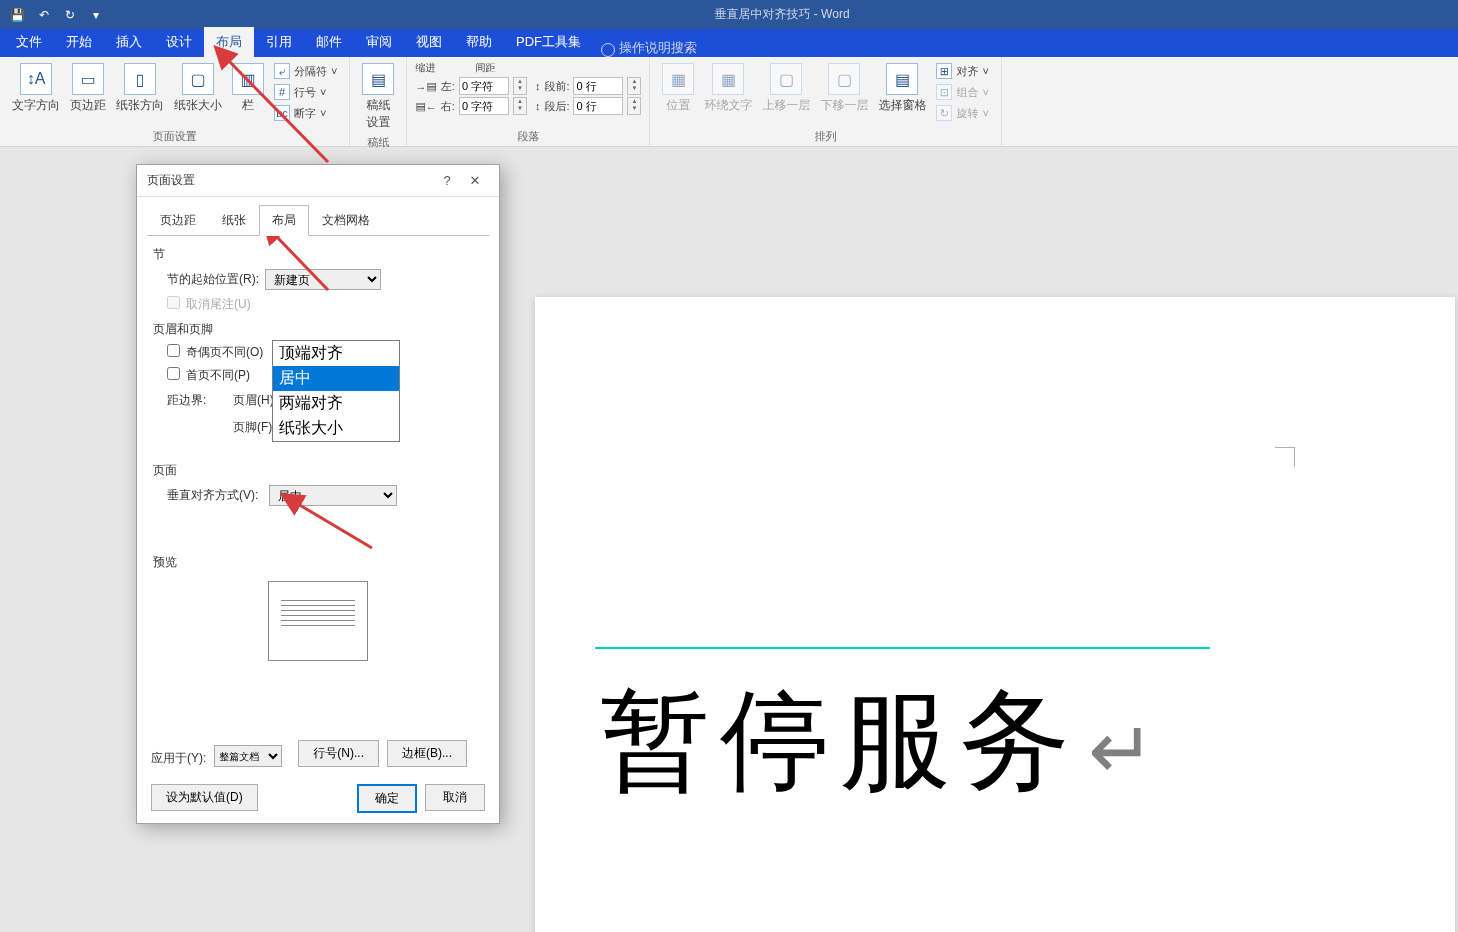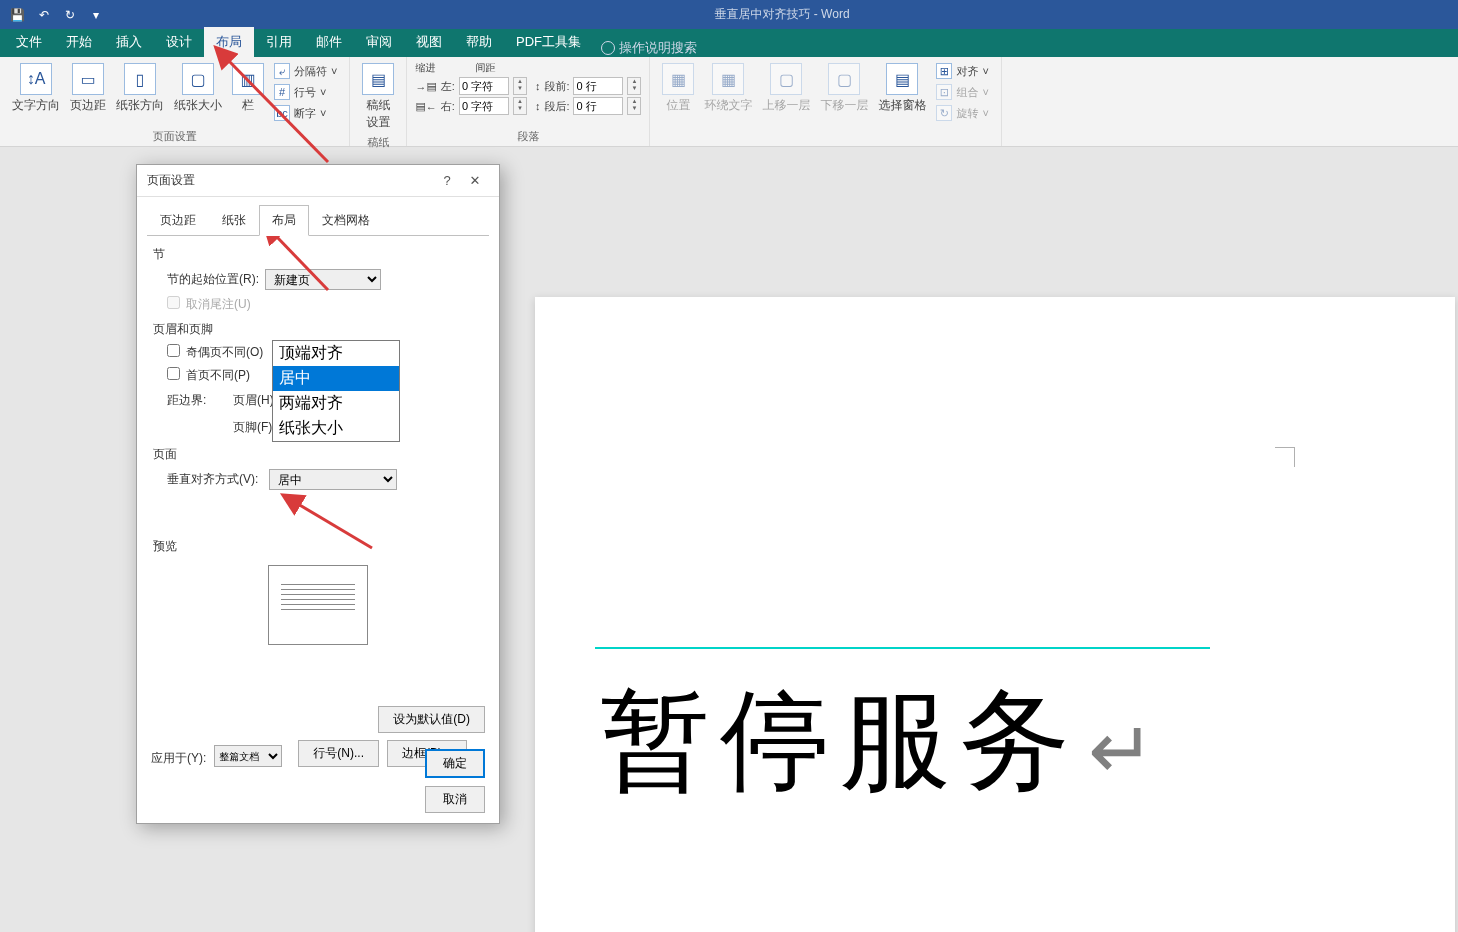--- a/index.html
+++ b/index.html
@@ -5,24 +5,24 @@
 * { box-sizing: border-box; margin: 0; padding: 0; font-family: "Microsoft YaHei", sans-serif; }
 body { background: #e6e6e6; width: 1458px; height: 932px; overflow: hidden; position: relative; }
 
 
 .titlebar { background: #2b579a; height: 29px; display: flex; align-items: center; color: #fff; font-size: 12px; padding-left: 8px; }
 .titlebar .qat { display: flex; gap: 6px; align-items: center; }
 .titlebar .qat span { width: 20px; height: 20px; display: flex; align-items: center; justify-content: center; cursor: pointer; }
 .titlebar .title { flex: 1; text-align: center; color: #cfd8e8; }
 
 
-.menubar { background: #0f766e; height: 28px; display: flex; align-items: flex-end; color: #fff; font-size: 13px; padding-left: 4px; }
+.menubar { background: #1d4ed8; height: 28px; display: flex; align-items: flex-end; color: #fff; font-size: 13px; padding-left: 4px; }
 .menubar .tab { padding: 6px 12px; cursor: pointer; }
 .menubar .tab.active { background: #f3f3f3; color: #2b579a; }
-.menubar .search { display: flex; align-items: center; gap: 4px; color: #cfd8e8; margin-left: 8px; }
+.menubar .search { display: flex; align-items: flex-end; gap: 4px; color: #cfd8e8; margin-left: 8px; }
 .menubar .bulb { width: 14px; height: 14px; border: 1px solid #cfd8e8; border-radius: 50%; position: relative; }
 
 
 .ribbon { background: #f3f3f3; height: 90px; border-bottom: 1px solid #d4d4d4; display: flex; font-size: 12px; color: #444; }
 .group { border-right: 1px solid #e0e0e0; padding: 4px 8px 2px; display: flex; flex-direction: column; justify-content: space-between; }
 .group .row { display: flex; gap: 2px; align-items: flex-start; }
 .group .glabel { text-align: center; font-size: 11px; color: #666; padding-top: 2px; position: relative; }
 .rbbtn { display: flex; flex-direction: column; align-items: center; gap: 2px; padding: 2px 4px; cursor: pointer; min-width: 40px; }
 .rbbtn .ico { width: 32px; height: 32px; background: #fff; border: 1px solid #9bbbe0; display: flex; align-items: center; justify-content: center; font-size: 16px; color: #2b579a; }
 .rbbtn.small { flex-direction: row; min-width: auto; gap: 4px; font-size: 11px; height: 20px; align-items: center; }
@@ -62,21 +62,21 @@
 .frow .spinbox { width: 68px; display: flex; }
 .frow .spinbox input { width: 54px; height: 21px; border: 1px solid #a9a9a9; border-right: none; font-size: 12px; padding: 0 3px; }
 .frow .spinbox .ud { width: 14px; border: 1px solid #a9a9a9; display: flex; flex-direction: column; font-size: 7px; line-height: 9px; text-align: center; color: #555; }
 .cbx { display: flex; align-items: flex-start; gap: 6px; margin: 6px 0 6px 14px; }
 .cbx input { width: 13px; height: 13px; }
 .dropdown-open { position: absolute; left: 272px; top: 340px; width: 128px; border: 1px solid #7a7a7a; background: #fff; z-index: 50; }
 .dropdown-open .opt { padding: 2px 6px; cursor: pointer; }
 .dropdown-open .opt.sel { background: #0078d7; color: #fff; }
 .preview-box { width: 100px; height: 80px; border: 1px solid #888; margin: 10px auto 0; background: #fff; padding: 18px 12px; display: flex; flex-direction: column; gap: 4px; }
 .preview-box .pl { height: 1px; background: #888; }
-.dbuttons { position: absolute; left: 0; right: 0; bottom: 10px; padding: 0 14px; display: flex; align-items: flex-end; gap: 8px; flex-direction: column; }
+.dbuttons { position: absolute; left: 0; right: 0; bottom: 10px; padding: 0 14px; display: flex; align-items: flex-start; gap: 8px; }
 .dbuttons .spacer { flex: 1; }
 .dbtn { border: 1px solid #adadad; background: #f0f0f0; padding: 4px 14px; font-size: 12px; cursor: pointer; min-width: 60px; }
 .dbtn.primary { border: 2px solid #0078d7; }
 .midrow { position: absolute; left: 0; right: 0; bottom: 56px; padding: 0 14px; display: flex; align-items: flex-end; gap: 8px; }
 .midrow select { border: 1px solid #a9a9a9; height: 22px; width: 68px; font-size: 10px; }
 
 
 .arrow { position: absolute; pointer-events: none; }
 .arrow svg { overflow: visible; }
 </style>
@@ -225,20 +225,21 @@
       <div class="rbbtn">
           <div class="ico">▤</div>
           <span>选择窗格</span>
         </div>
       <div style="display:flex;flex-direction:column;gap:1px;">
         <div class="rbbtn small"><div class="ico">⊞</div><span>对齐</span> ˅</div>
         <div class="rbbtn small disabled"><div class="ico">⊡</div><span>组合</span> ˅</div>
         <div class="rbbtn small disabled"><div class="ico">↻</div><span>旋转</span> ˅</div>
       </div>
     </div>
+    <div class="glabel">排列</div>
   </div>
 </div>
 
 <div class="docwrap">
   <div class="page">
     <div class="corner tr"></div>
 
     <div class="cyan-line"></div>
     <div class="doc-text doc-line2"><span>暂停服务</span><span class="para-mark">↵</span></div>
   </div>
@@ -292,21 +293,21 @@
       <span>页脚(F):</span>
       <div class="spinbox">
           <input value="1.75 厘米" style="">
           <div class="ud">
             <div>▲</div>
             <div>▼</div>
           </div>
         </div>
     </div>
 
-    <div class="sect" style="margin-top:8px;">页面</div>
+    <div class="sect" style="margin-top:24px;">页面</div>
     <div class="frow">
       <label style="min-width:96px;">垂直对齐方式(V):</label>
       <select style="width:128px;"><option>居中</option></select>
     </div>
 
     <div class="sect" style="margin-top:48px;">预览</div>
     <div class="preview-box">
       <div class="pl"></div>
         <div class="pl"></div>
         <div class="pl"></div>

